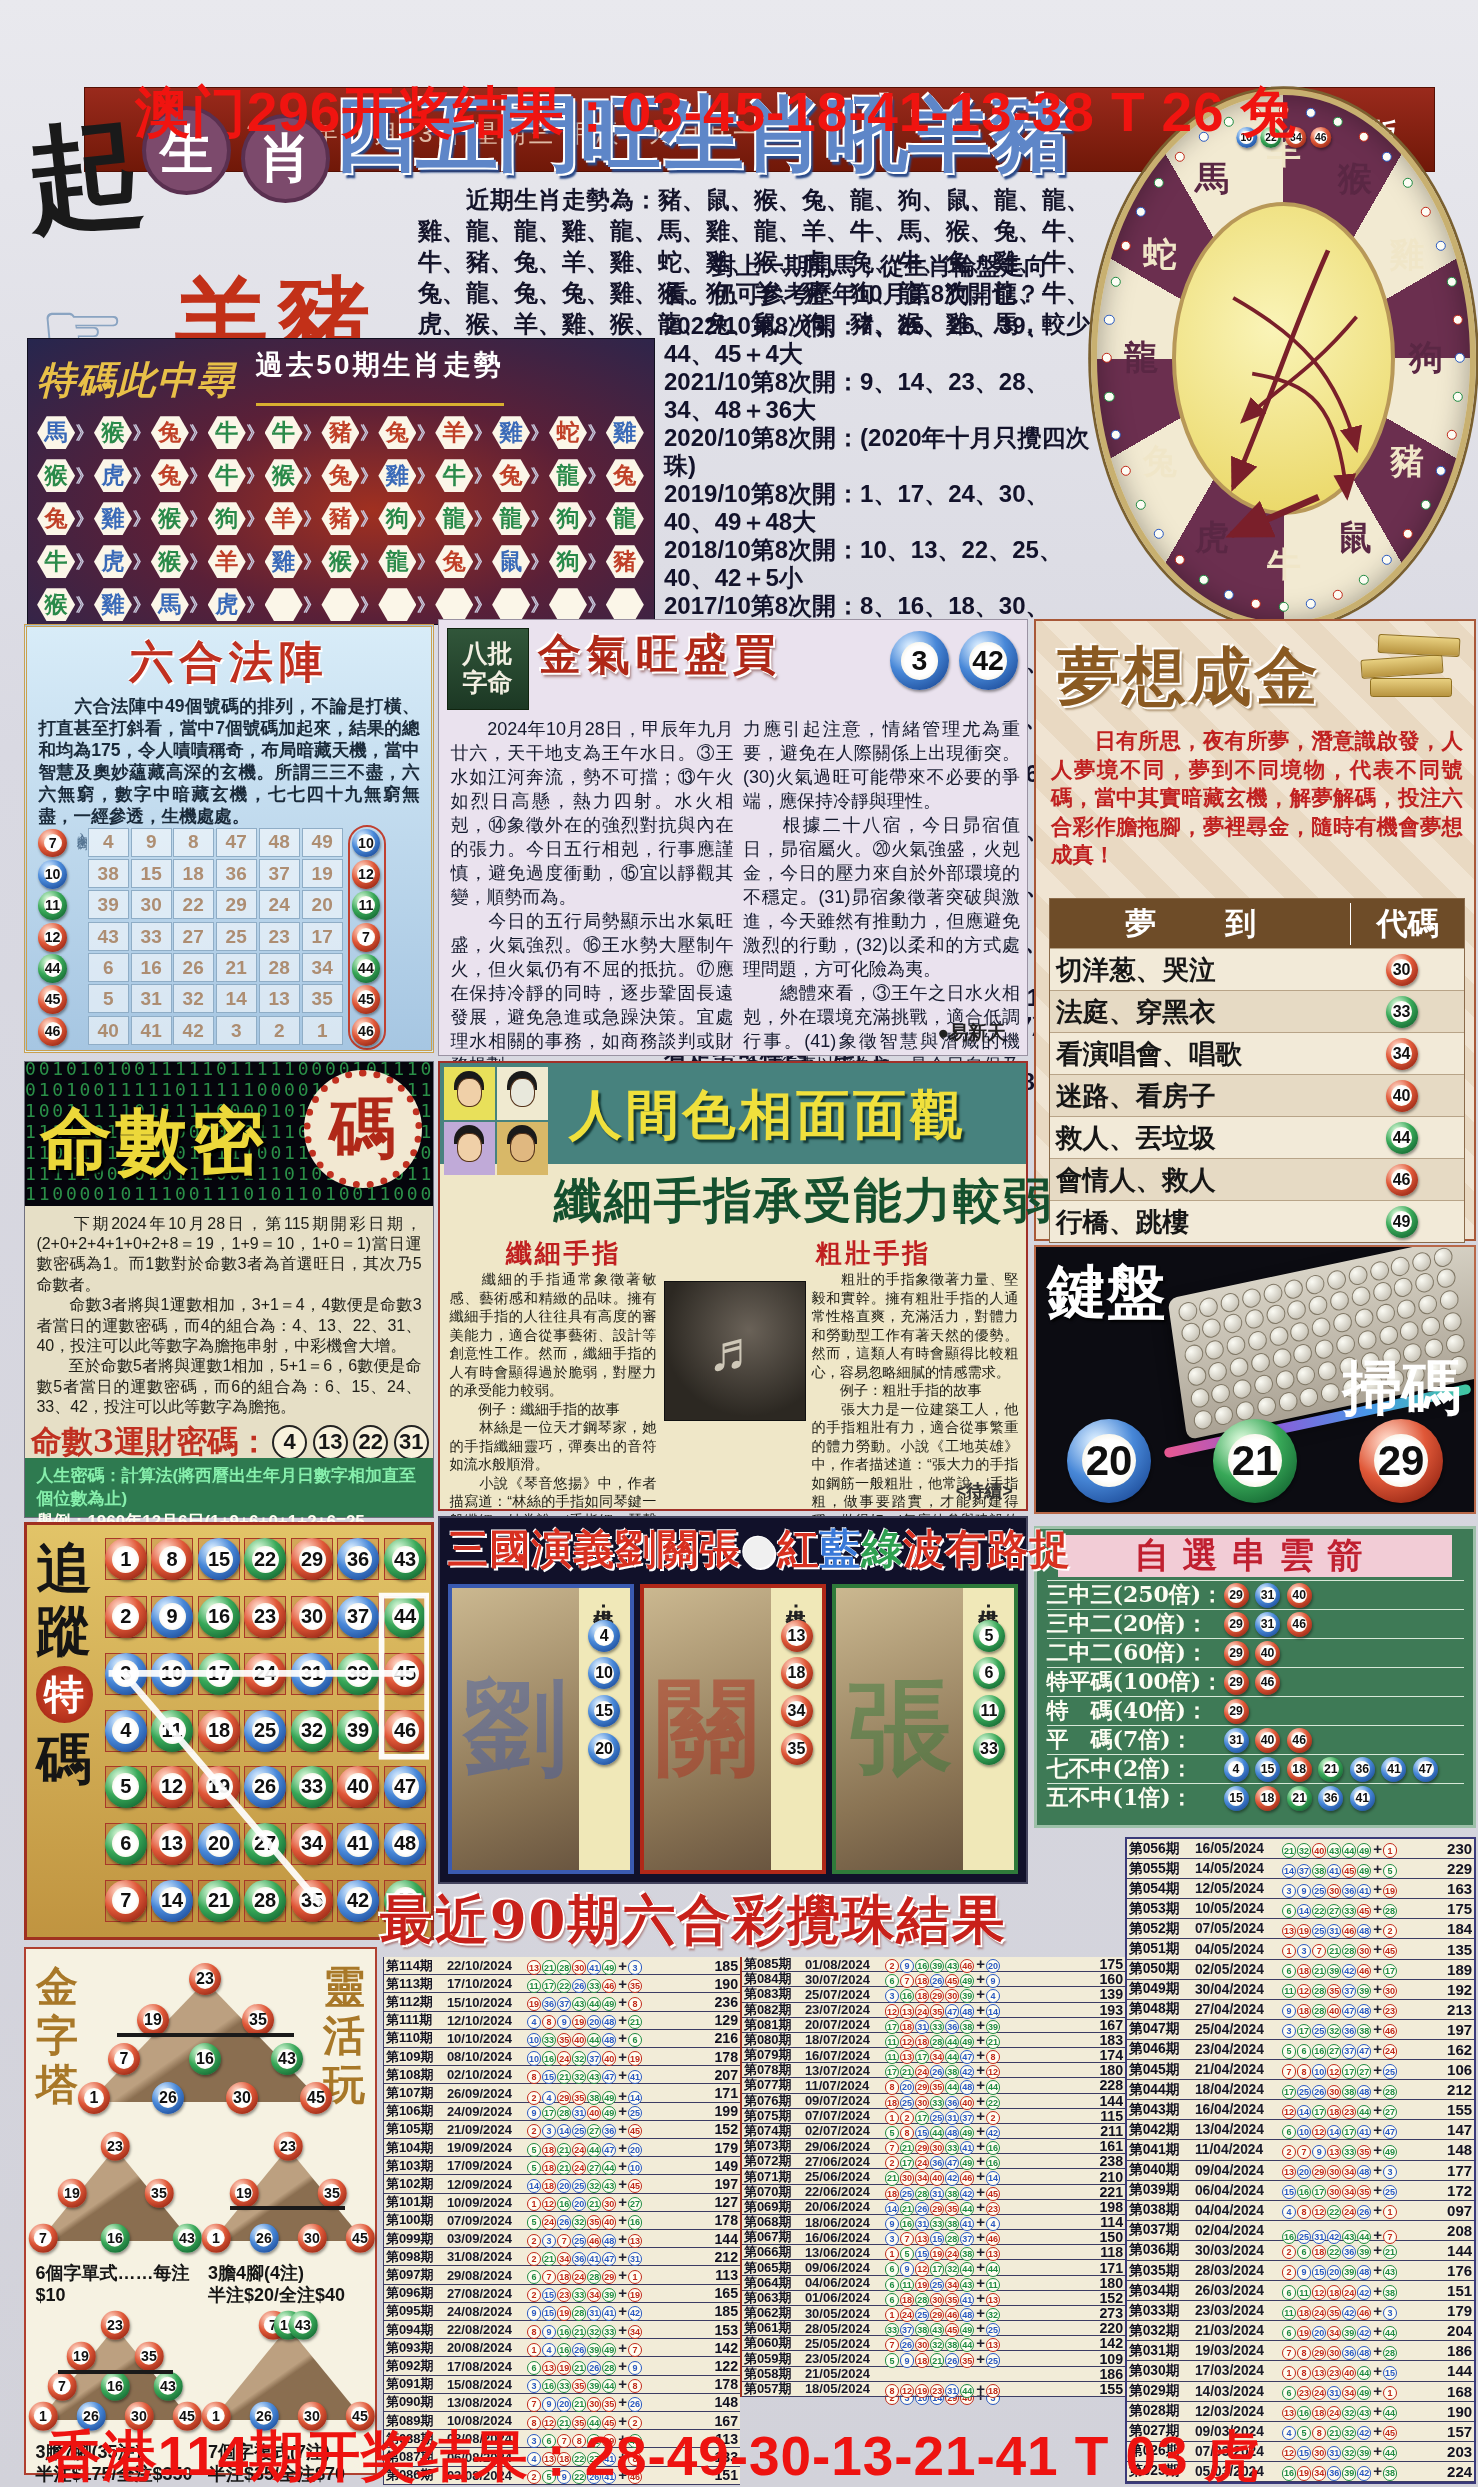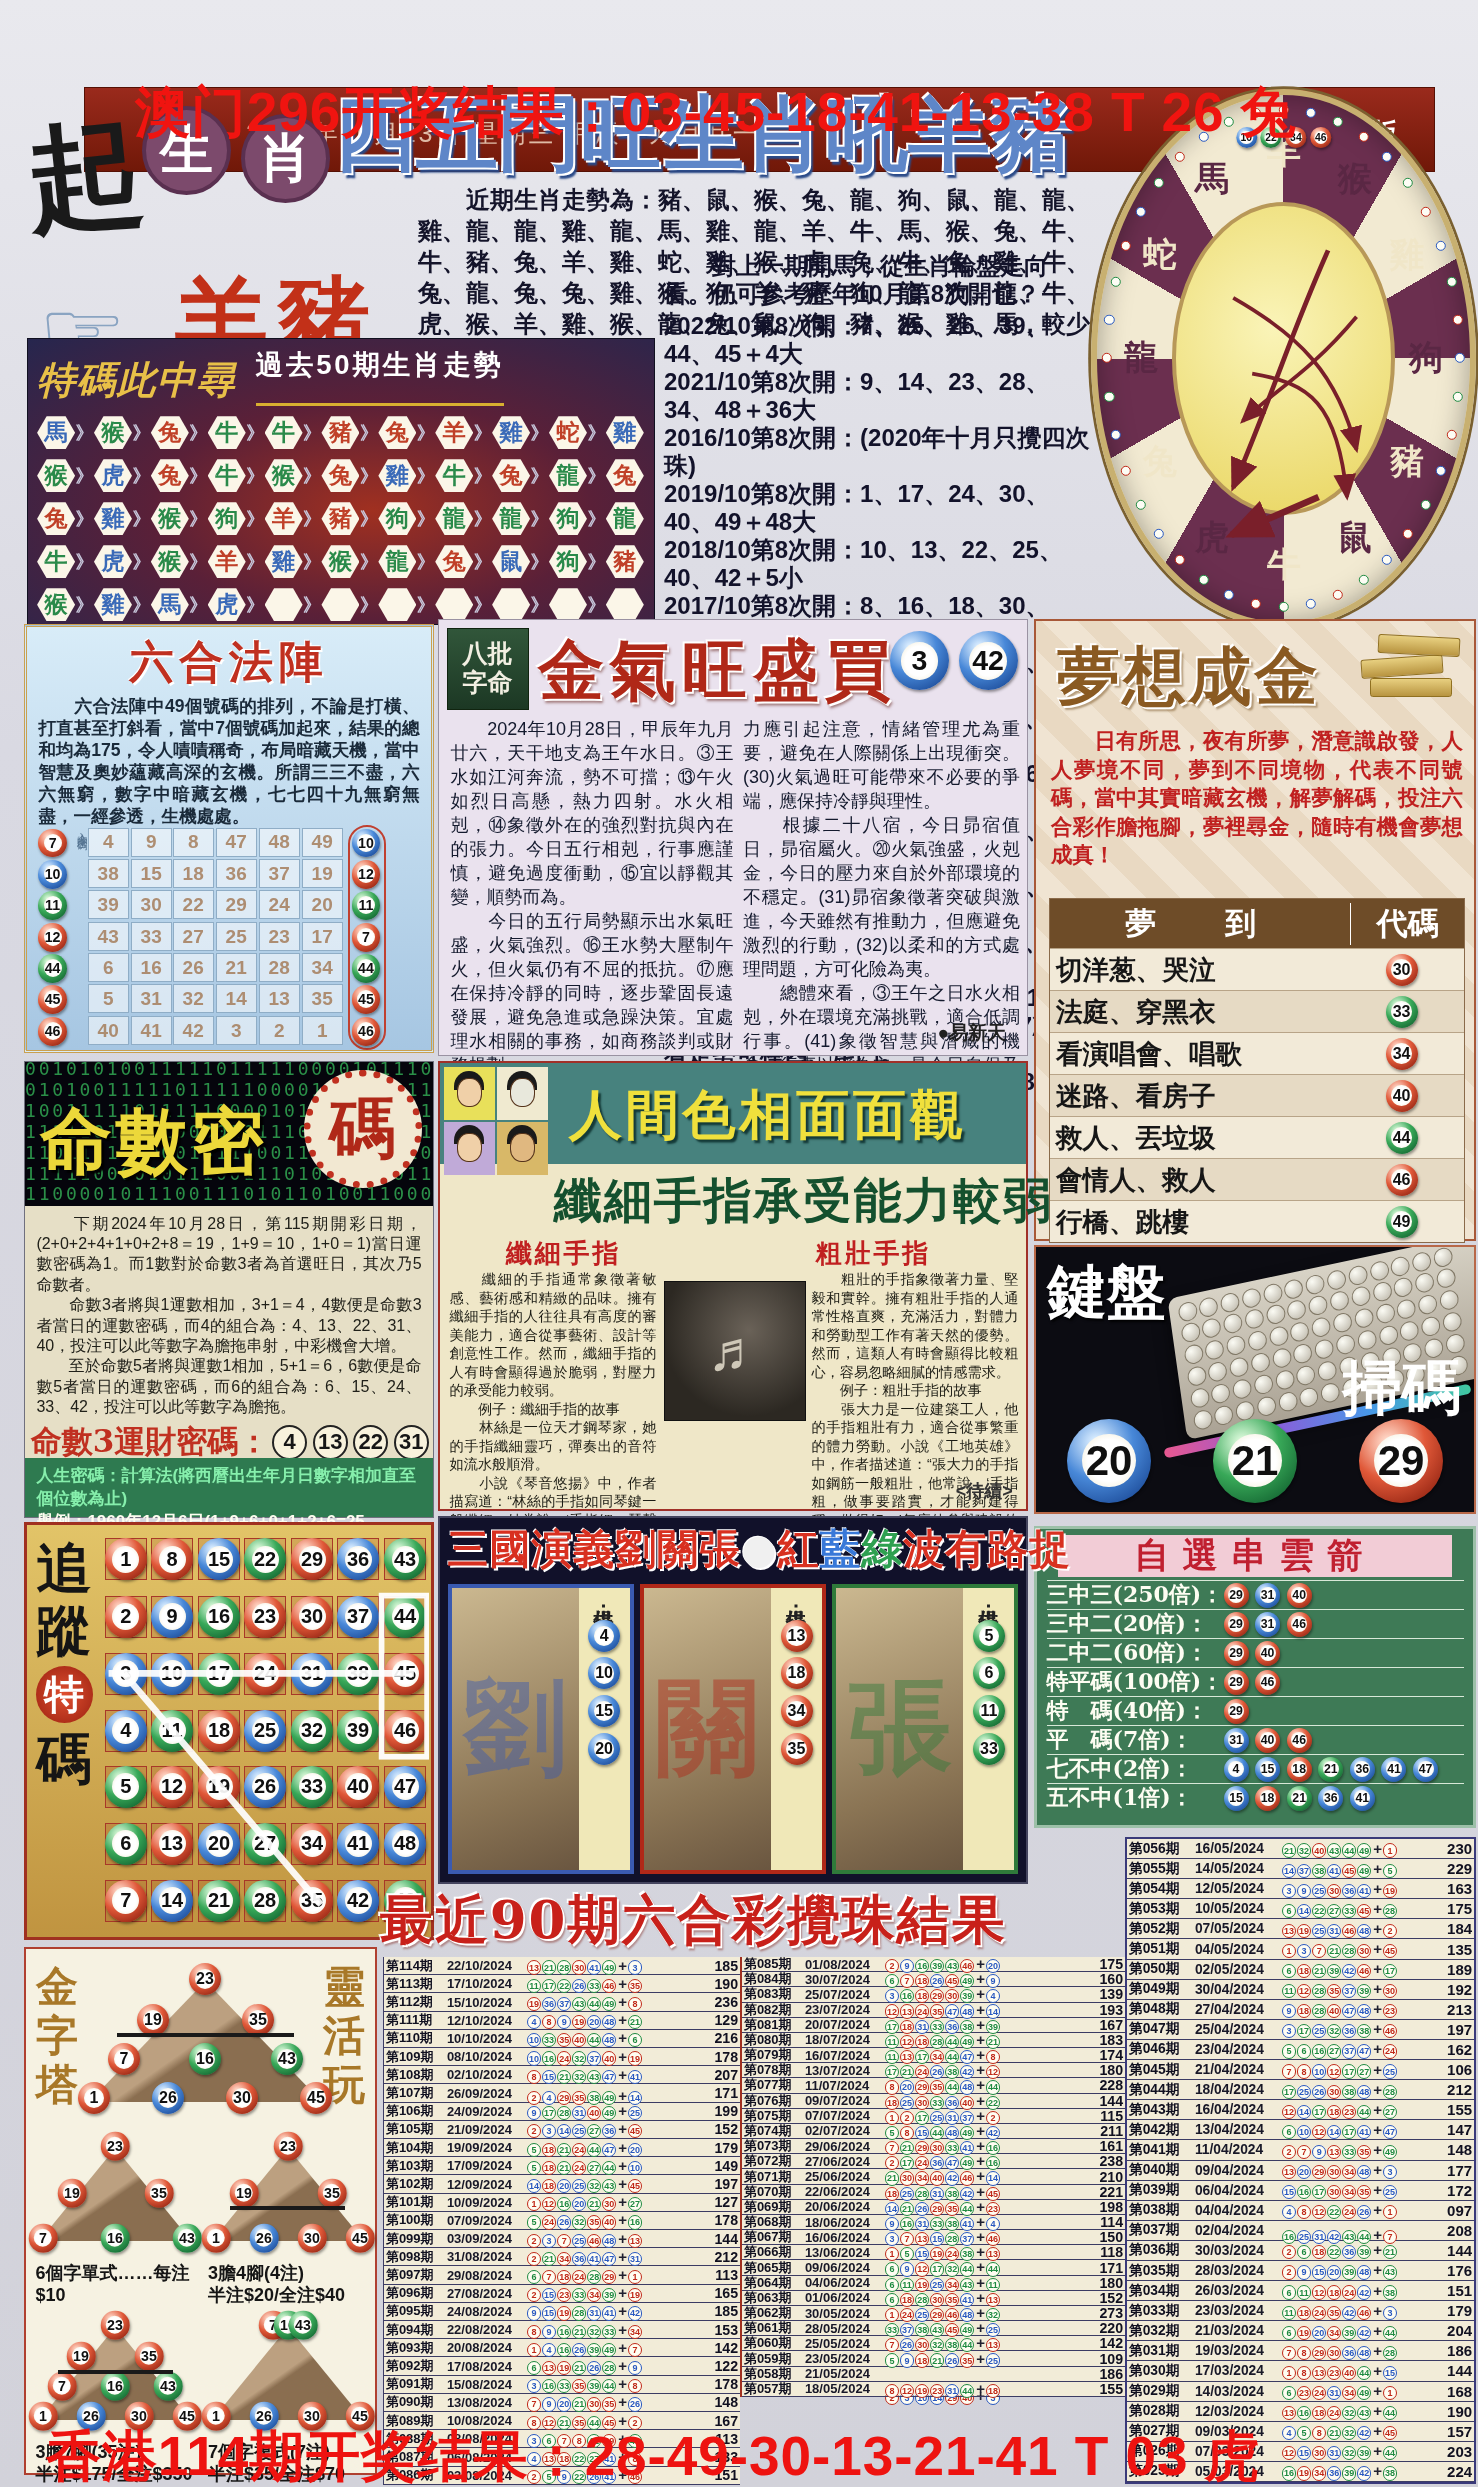--- a/index.html
+++ b/index.html
@@ -52,21 +52,21 @@
 .fz-zone{position:absolute;left:5.7px;top:197px;right:5.7px;bottom:5.7px}
 .fz-vlab{position:absolute;left:42px;top:0;font-size:10.4px;color:#3a5a7a;writing-mode:vertical-rl;letter-spacing:1.9px;opacity:.8}
 .fz-cell{position:absolute;border:1.9px solid #8fadc6;background:rgba(255,255,255,.55);
  display:flex;align-items:center;justify-content:center;font-size:19px;font-weight:bold;color:rgba(165,125,90,.85)}
 .fz-rect{position:absolute;border:2.8px solid #c04030;border-radius:25px}
 
 .jinqi{left:438px;top:619px;width:590px;height:437px;background:#eae2ee;border:0.9px solid #9a92a2}
 .stamp{position:absolute;left:7.6px;top:7.6px;width:82px;height:82px;background:linear-gradient(#31563a,#1c3824);border:1.9px solid #10240f;
  color:#f2efe2;font-family:"DejaVu Serif",serif;font-weight:bold;font-size:25px;line-height:28.5px;
  display:flex;align-items:center;justify-content:center;text-align:center}
-.jq-title{position:absolute;left:99px;top:5.7px;font-size:66px;font-weight:bold;color:#b02818;font-family:"DejaVu Serif",serif;
+.jq-title{position:absolute;left:99px;top:5.7px;font-size:43px;font-weight:bold;color:#b02818;font-family:"DejaVu Serif",serif;
  letter-spacing:5.7px;text-shadow:1.9px 1.9px 0 #fff,-1.9px -1.9px 0 #fff,2.8px 3.8px 2.8px rgba(90,20,10,.5)}
 .jq-balls{position:absolute;right:9.5px;top:11.4px;display:flex;gap:9.5px}
 .jq-col{position:absolute;top:97px;font-size:18px;line-height:24px;color:#141a2e;text-align:justify;white-space:pre-line;font-weight:500}
 .jq-sign{position:absolute;right:21px;bottom:9.5px;font-size:19px;font-weight:bold;color:#202020}
 
 .dream{left:1034px;top:619px;width:442px;height:622px;border:2.8px solid #a85838;
  background:repeating-linear-gradient(45deg,#f0e4d2 0 25px,#e9d9c2 25px 49px)}
 .dr-title{position:absolute;left:21px;top:13.3px;font-size:63px;font-weight:bold;color:#8a5a22;font-family:"DejaVu Serif",serif;
  letter-spacing:2.8px;text-shadow:1.9px 1.9px 0 #fff,-1.9px -1.9px 0 #fff,3.8px 3.8px 1.9px rgba(110,70,20,.45)}
 .goldbars{position:absolute;right:17px;top:15px;width:104px;height:70px}
@@ -328,21 +328,21 @@
           <span class="hex" style="color: rgb(51, 51, 51);"></span>
         </div>
       </div>
   </div>
 
   <div class="abs ylist">
     <div class="yin">　　對上一期開馬，從生肖輪盤走向看。仍可參考歷年10月第8次開乜？</div>
     <div id="yearLines">
         <div>2022/10第8次開：7、25、26、39、44、45＋4大</div>
         <div>2021/10第8次開：9、14、23、28、34、48＋36大</div>
-        <div>2016/10第8次開：(2020年十月只攪四次珠)</div>
+        <div>2020/10第8次開：(2020年十月只攪四次珠)</div>
         <div>2019/10第8次開：1、17、24、30、40、49＋48大</div>
         <div>2018/10第8次開：10、13、22、25、40、42＋5小</div>
         <div>2017/10第8次開：8、16、18、30、43、45＋27大</div>
         <div>2016/10第8次開：8、27、28、30、38、41＋12大</div>
         <div>2015/10第8次開：7、11、15、38、39、36＋25小</div>
         <div>2014/10第8次開：12、19、22、36、40、47＋25大</div>
         <div>2013/10第8次開：1、10、31、41、44、47＋18大</div>
         <div>2012/10第8次開：4、19、31、34、37、44＋6大</div>
         <div>2011/10第8次開：2、16、23、32、34、35＋40大</div>
       </div>

